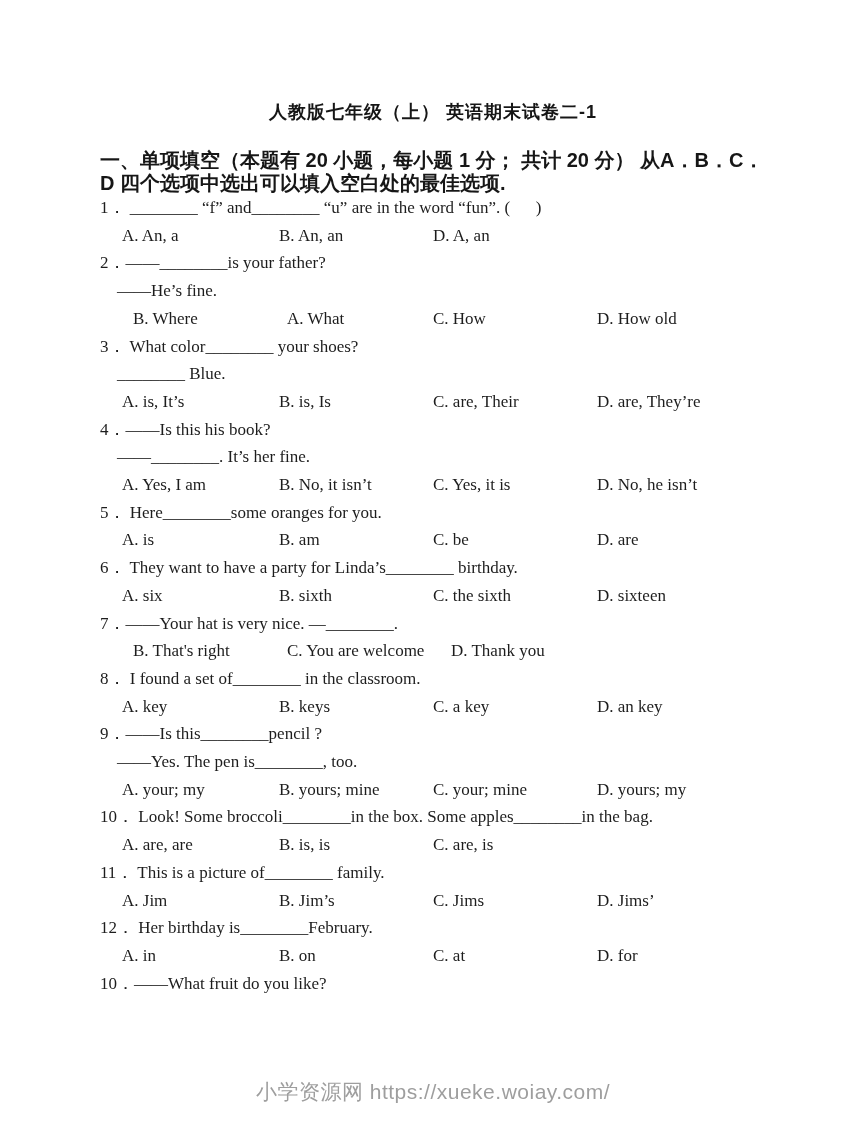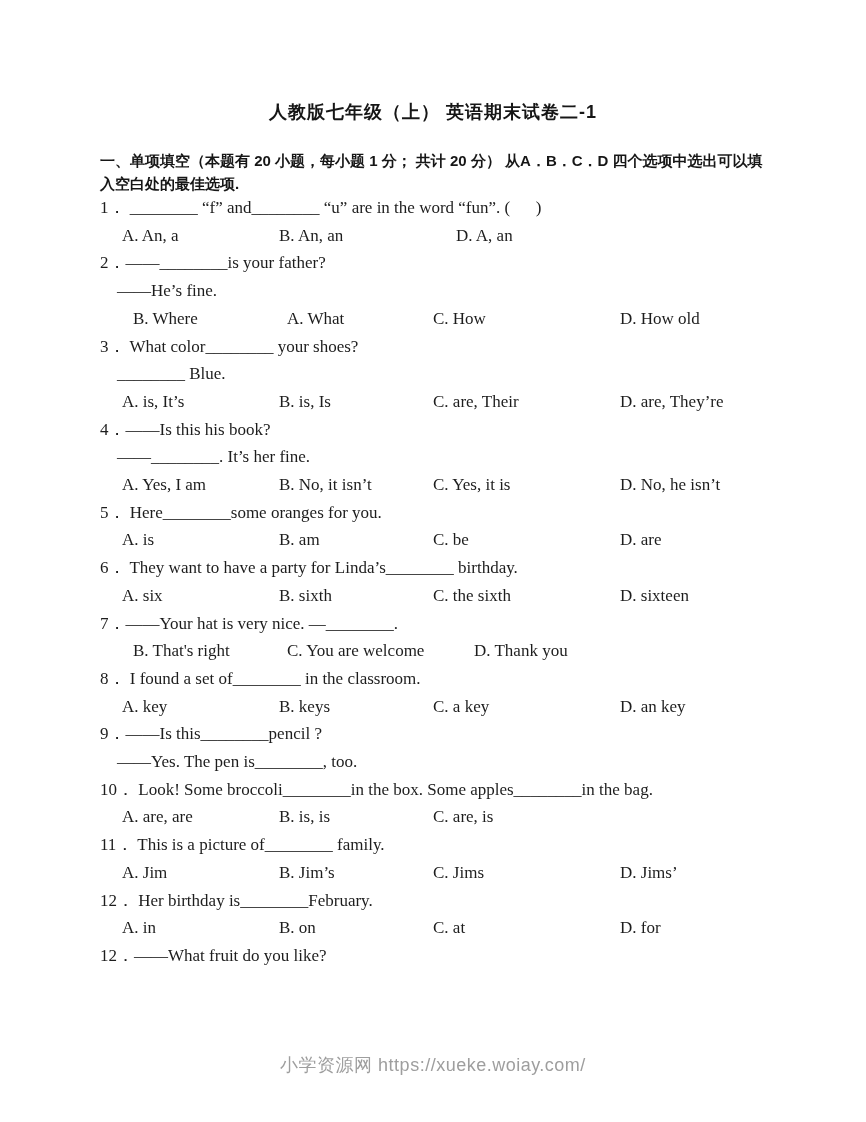--- a/index.html
+++ b/index.html
@@ -28,21 +28,21 @@
     letter-spacing: 1px;
     color: #161616;
   }
   .section-heading {
     position: absolute;
     top: 149px;
     left: 100px;
     width: 676px;
     font-family: "Liberation Sans", "DejaVu Sans", sans-serif;
     font-weight: 700;
-    font-size: 15px;
+    font-size: 20px;
     line-height: 23px;
     color: #161616;
   }
   .questions {
     position: absolute;
     top: 194px;
     left: 100px;
     width: 678px;
     font-size: 17px;
   }
@@ -54,29 +54,29 @@
     padding-left: 17px;
   }
   .options {
     display: flex;
     padding-left: 22px;
   }
   .opt { display: inline-block; }
   .opt0 { width: 146px; flex: 0 0 auto; }
   .opt1 { width: 154px; flex: 0 0 auto; margin-left: 11px; }
   .opt2 { width: 164px; flex: 0 0 auto; }
-  .opt3 { flex: 1 1 auto; margin-left: 23px; }
+  .opt3 { flex: 1 1 auto; }
   .footer {
     position: absolute;
-    top: 1053px;
+    top: 1078px;
     left: 0;
     width: 100%;
     text-align: center;
     font-family: "Liberation Sans", "DejaVu Sans", sans-serif;
-    font-size: 18px;
+    font-size: 21px;
     color: #9e9e9e;
     letter-spacing: 0.5px;
   }
 </style>
 </head>
 <body>
 
 <div class="page">
 
   <div class="title">人教版七年级（上） 英语期末试卷二-1</div>
@@ -115,33 +115,34 @@
         <div class="line">7．——Your hat is very nice. —________.</div>
         <div class="line options"><span class="opt opt1">B. That's right</span><span class="opt opt2">C. You are welcome</span><span class="opt opt3">D. Thank you</span></div>
       </div>
       <div class="question">
         <div class="line">8． I found a set of________ in the classroom.</div>
         <div class="line options"><span class="opt opt0">A. key</span><span class="opt opt1">B. keys</span><span class="opt opt2">C. a key</span><span class="opt opt3">D. an key</span></div>
       </div>
       <div class="question">
         <div class="line">9．——Is this________pencil ?</div>
         <div class="line cont">——Yes. The pen is________, too.</div>
+        <div class="line options"><span class="opt opt0">A. your; my</span><span class="opt opt1">B. yours; mine</span><span class="opt opt2">C. your; mine</span><span class="opt opt3">D. yours; my</span></div>
       </div>
       <div class="question">
         <div class="line">10． Look! Some broccoli________in the box. Some apples________in the bag.</div>
         <div class="line options"><span class="opt opt0">A. are, are</span><span class="opt opt1">B. is, is</span><span class="opt opt2">C. are, is</span></div>
       </div>
       <div class="question">
         <div class="line">11． This is a picture of________ family.</div>
         <div class="line options"><span class="opt opt0">A. Jim</span><span class="opt opt1">B. Jim’s</span><span class="opt opt2">C. Jims</span><span class="opt opt3">D. Jims’</span></div>
       </div>
       <div class="question">
         <div class="line">12． Her birthday is________February.</div>
         <div class="line options"><span class="opt opt0">A. in</span><span class="opt opt1">B. on</span><span class="opt opt2">C. at</span><span class="opt opt3">D. for</span></div>
       </div>
       <div class="question">
-        <div class="line">12．——What fruit do you like?</div>
+        <div class="line">10．——What fruit do you like?</div>
       </div>
     </div>
 
   <div class="footer">小学资源网 https://xueke.woiay.com/</div>
 
 </div>
 
 </body></html>

